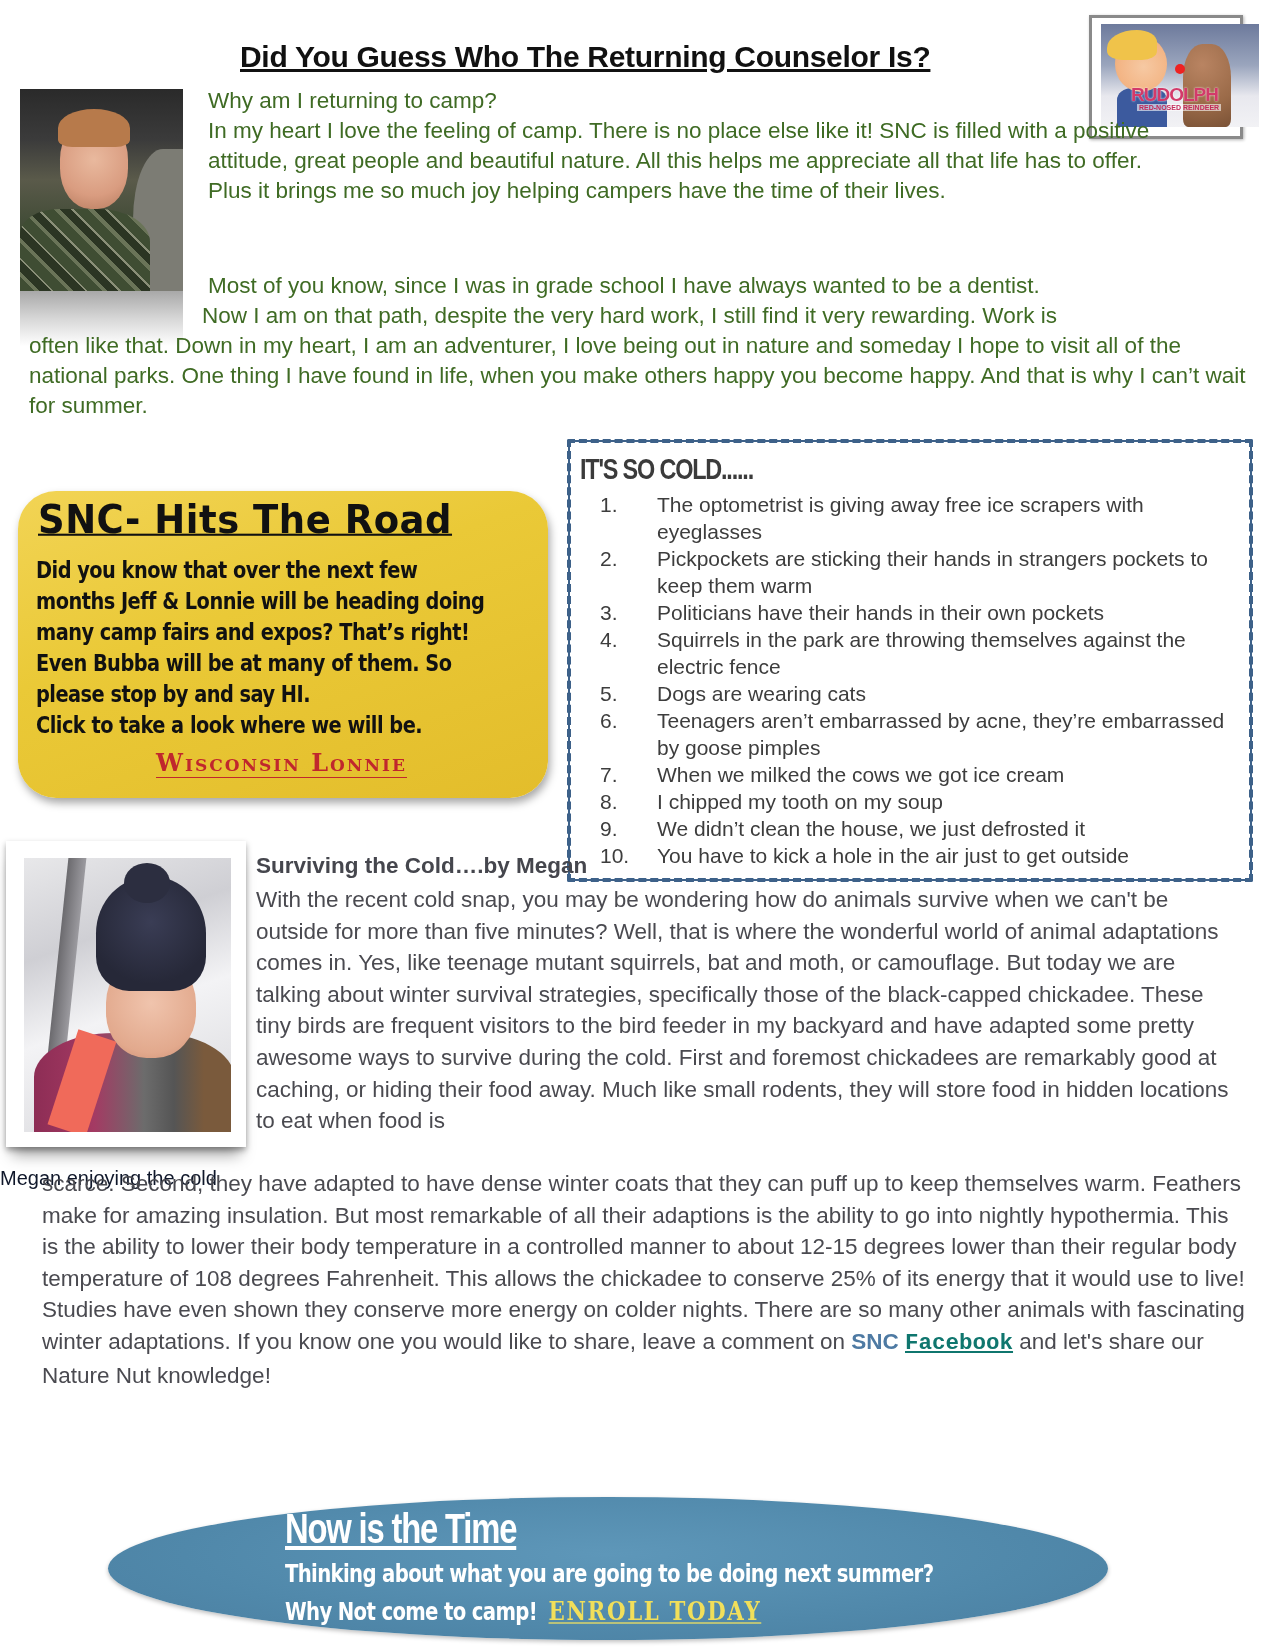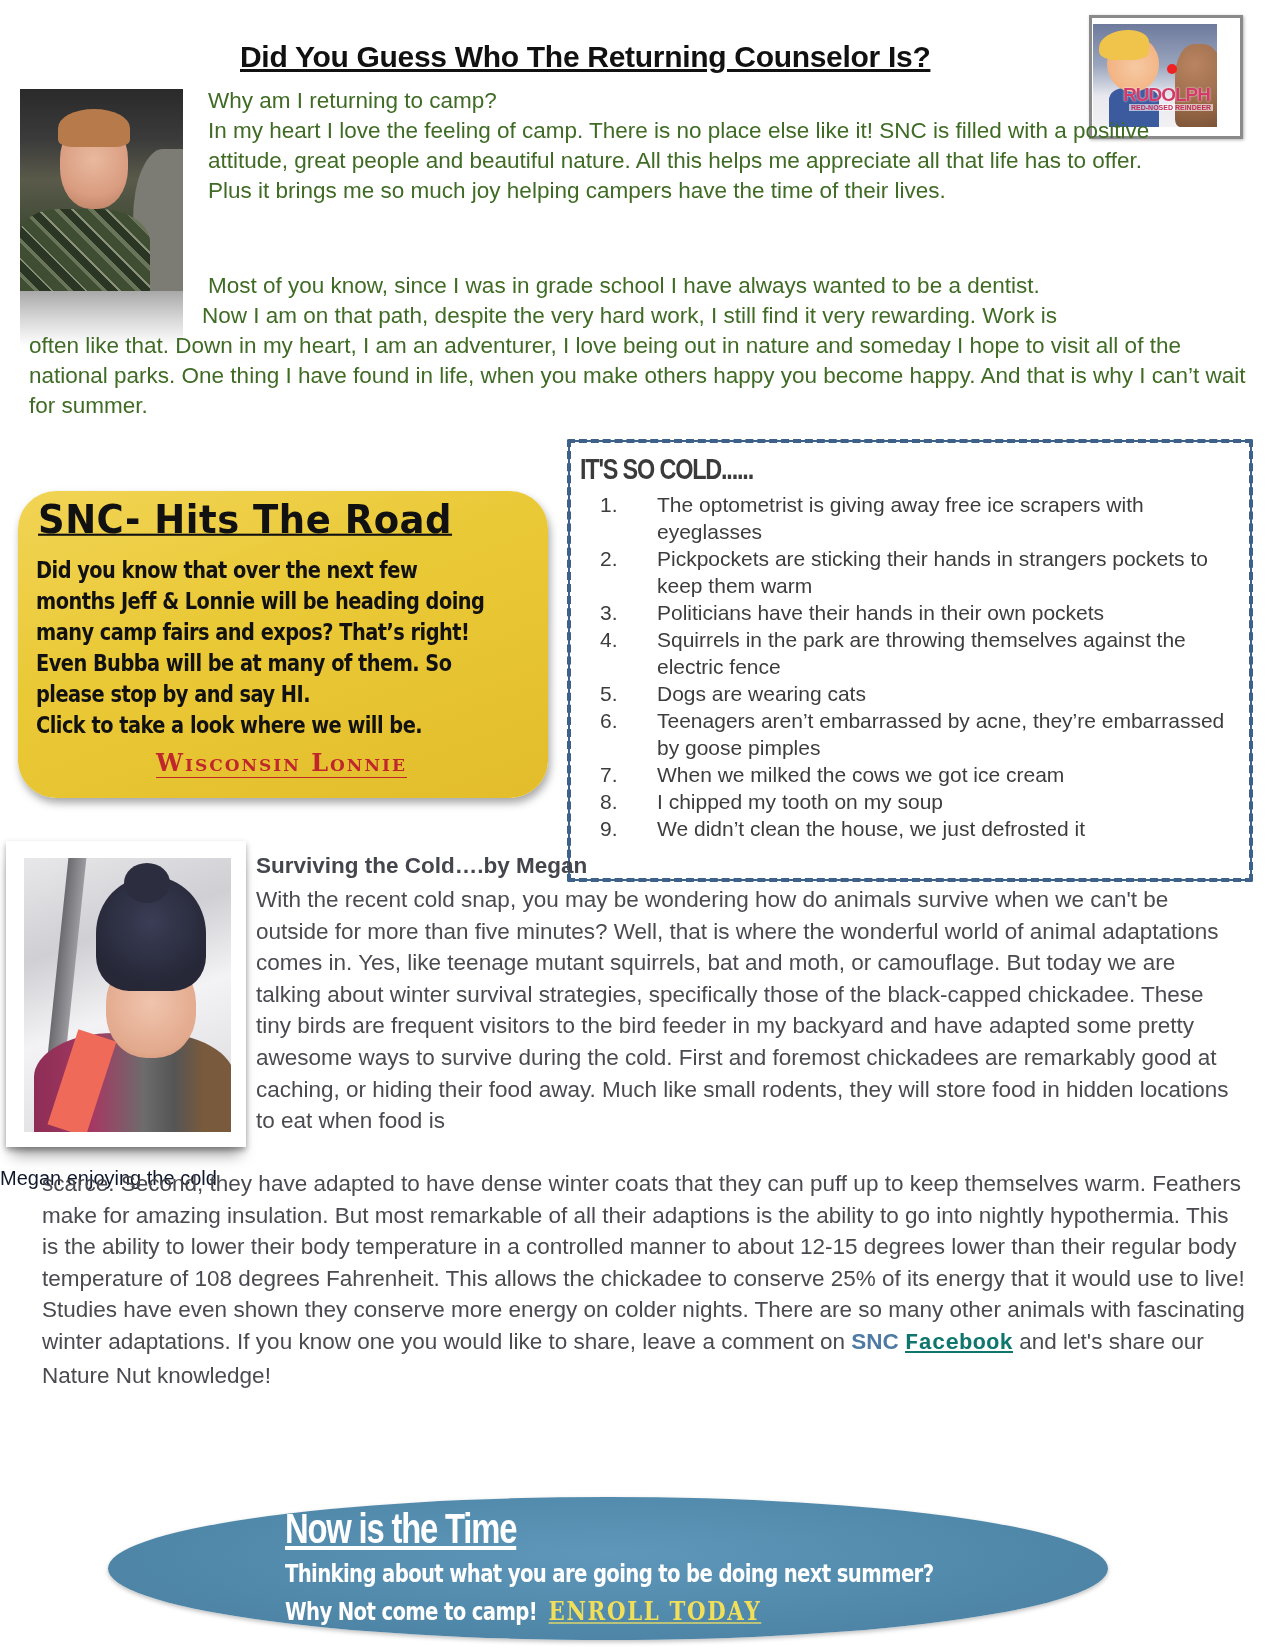--- a/index.html
+++ b/index.html
@@ -12,21 +12,21 @@
     
     #photo1 { left: 20px; top: 89px; width: 163px; height: 202px; background: linear-gradient(180deg, #2a2a2a 0%, #3b3b3b 25%, #5a5a4a 45%, #3e4a34 70%, #2f3a28 100%); overflow: hidden; }
     #photo1 .face { position: absolute; left: 40px; top: 30px; width: 68px; height: 90px; border-radius: 45% 45% 45% 45%; background: radial-gradient(circle at 50% 45%, #e9b99e 0%, #d99c80 60%, #b47a5d 100%); }
     #photo1 .hair { position: absolute; left: 38px; top: 20px; width: 72px; height: 38px; border-radius: 50% 50% 20% 20%; background: #b77a4b; }
     #photo1 .shirt { position: absolute; left: 0; top: 120px; width: 130px; height: 82px; background: repeating-linear-gradient(45deg, #3f4d33 0 10px, #6a7458 10px 14px, #2b3523 14px 22px, #8a8f78 22px 24px); border-radius: 30% 40% 0 0; }
     #photo1 .shoulder { position: absolute; right: -10px; top: 60px; width: 60px; height: 142px; background: #7c7c74; border-radius: 50% 0 0 0; }
     #photo1-reflect { left: 20px; top: 291px; width: 163px; height: 55px; background: linear-gradient(180deg, #a8a8a8 0%, #d7d7d7 50%, #ffffff 100%); }
 
     
     #rudolph-frame { left: 1089px; top: 15px; width: 148px; height: 118px; border: 3px solid #8a8a8a; background: #fff; box-shadow: 1px 1px 3px rgba(0,0,0,0.3); }
-    #rudolph-img { position: absolute; left: 1px; top: 6px; width: 124px; height: 103px; background: linear-gradient(180deg, #6d7a9c 0%, #9aa5bd 40%, #e8e8ee 70%, #f2f2f5 100%); overflow: hidden; }
+    #rudolph-img { position: absolute; left: 9px; top: 6px; width: 158px; height: 103px; background: linear-gradient(180deg, #6d7a9c 0%, #9aa5bd 40%, #e8e8ee 70%, #f2f2f5 100%); overflow: hidden; }
     #rudolph-img .elf { position: absolute; left: 14px; top: 12px; width: 52px; height: 56px; border-radius: 50%; background: radial-gradient(circle at 55% 55%, #f6c9a3 0%, #f3b585 60%, #e6a06f 100%); }
     #rudolph-img .elf-hair { position: absolute; left: 6px; top: 6px; width: 50px; height: 30px; border-radius: 60% 40% 30% 30%; background: #f0c34a; }
     #rudolph-img .elf-body { position: absolute; left: 16px; top: 64px; width: 50px; height: 40px; background: #3c5a9e; border-radius: 30% 30% 0 0; }
     #rudolph-img .deer { position: absolute; left: 82px; top: 20px; width: 48px; height: 83px; background: radial-gradient(circle at 40% 25%, #b98462 0%, #9a6a48 60%, #7a5236 100%); border-radius: 40% 40% 10% 10%; }
     #rudolph-img .nose { position: absolute; left: 74px; top: 40px; width: 10px; height: 10px; border-radius: 50%; background: #e22; }
     #rudolph-img .logo { position: absolute; left: 30px; top: 60px; font-family: "Liberation Sans", sans-serif; font-weight: bold; font-size: 19px; color: #d33a6a; letter-spacing: -1px; text-shadow: 0 0 2px #fff; }
     #rudolph-img .sublogo { position: absolute; left: 36px; top: 80px; font-size: 7px; font-weight: bold; color: #c22a5a; background: rgba(255,255,255,0.6); padding: 0 2px; }
 
     
     .green { color: #3f6b24; font-size: 22.5px; line-height: 29.8px; }
@@ -151,20 +151,24 @@
       <span class="txt">When we milked the cows we got ice cream</span>
     </li>
   <li>
       <span class="num">8.</span>
       <span class="txt">I chipped my tooth on my soup</span>
     </li>
   <li>
       <span class="num">9.</span>
       <span class="txt">We didn’t clean the house, we just defrosted it</span>
     </li>
+  <li>
+      <span class="num">10.</span>
+      <span class="txt">You have to kick a hole in the air just to get outside</span>
+    </li>
 </ol>
 
 <div id="megan-frame" class="abs">
   <div id="megan-img">
     <div class="tree"></div>
     <div class="coat"></div>
     <div class="scarf"></div>
     <div class="face"></div>
     <div class="hat"></div>
     <div class="pom"></div>

